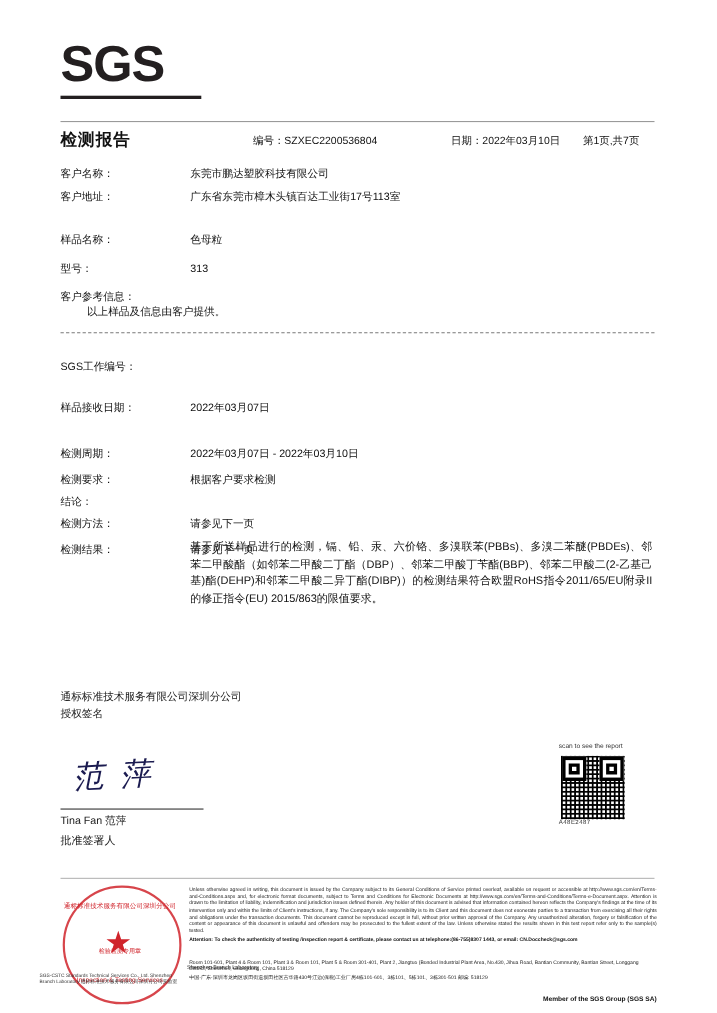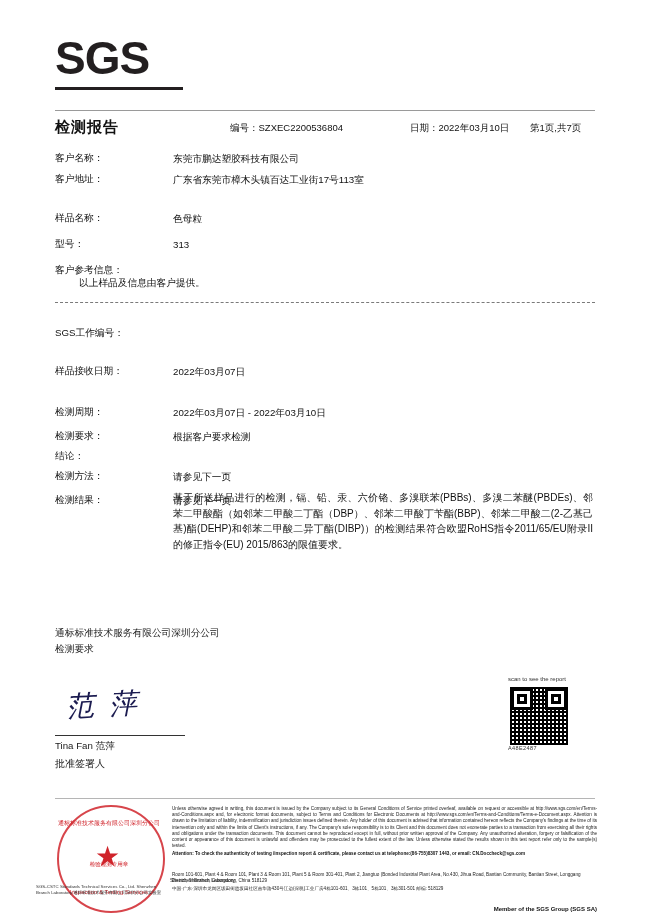--- a/index.html
+++ b/index.html
@@ -435,21 +435,21 @@
       <span class="f-value">请参见下一页</span>
     </div>
   </div>
 
   <div class="concl">
     <span class="concl-label">结论：</span>
     <span class="concl-text">基于所送样品进行的检测，镉、铅、汞、六价铬、多溴联苯(PBBs)、多溴二苯醚(PBDEs)、邻苯二甲酸酯（如邻苯二甲酸二丁酯（DBP）、邻苯二甲酸丁苄酯(BBP)、邻苯二甲酸二(2-乙基己基)酯(DEHP)和邻苯二甲酸二异丁酯(DIBP)）的检测结果符合欧盟RoHS指令2011/65/EU附录II的修正指令(EU) 2015/863的限值要求。</span>
   </div>
 
   <div class="sig-company">通标标准技术服务有限公司深圳分公司</div>
-  <div class="sig-auth">检测要求</div>
+  <div class="sig-auth">授权签名</div>
   <div class="sig-script">范 萍</div>
   <div class="sig-line"></div>
   <div class="sig-name">Tina Fan 范萍</div>
   <div class="sig-role">批准签署人</div>
 
   <div class="qr-caption">scan to see the report</div>
   <div class="qr-wrap">
     <div class="qr"></div>
   </div>
   <div class="qr-id">A48E2487</div>

